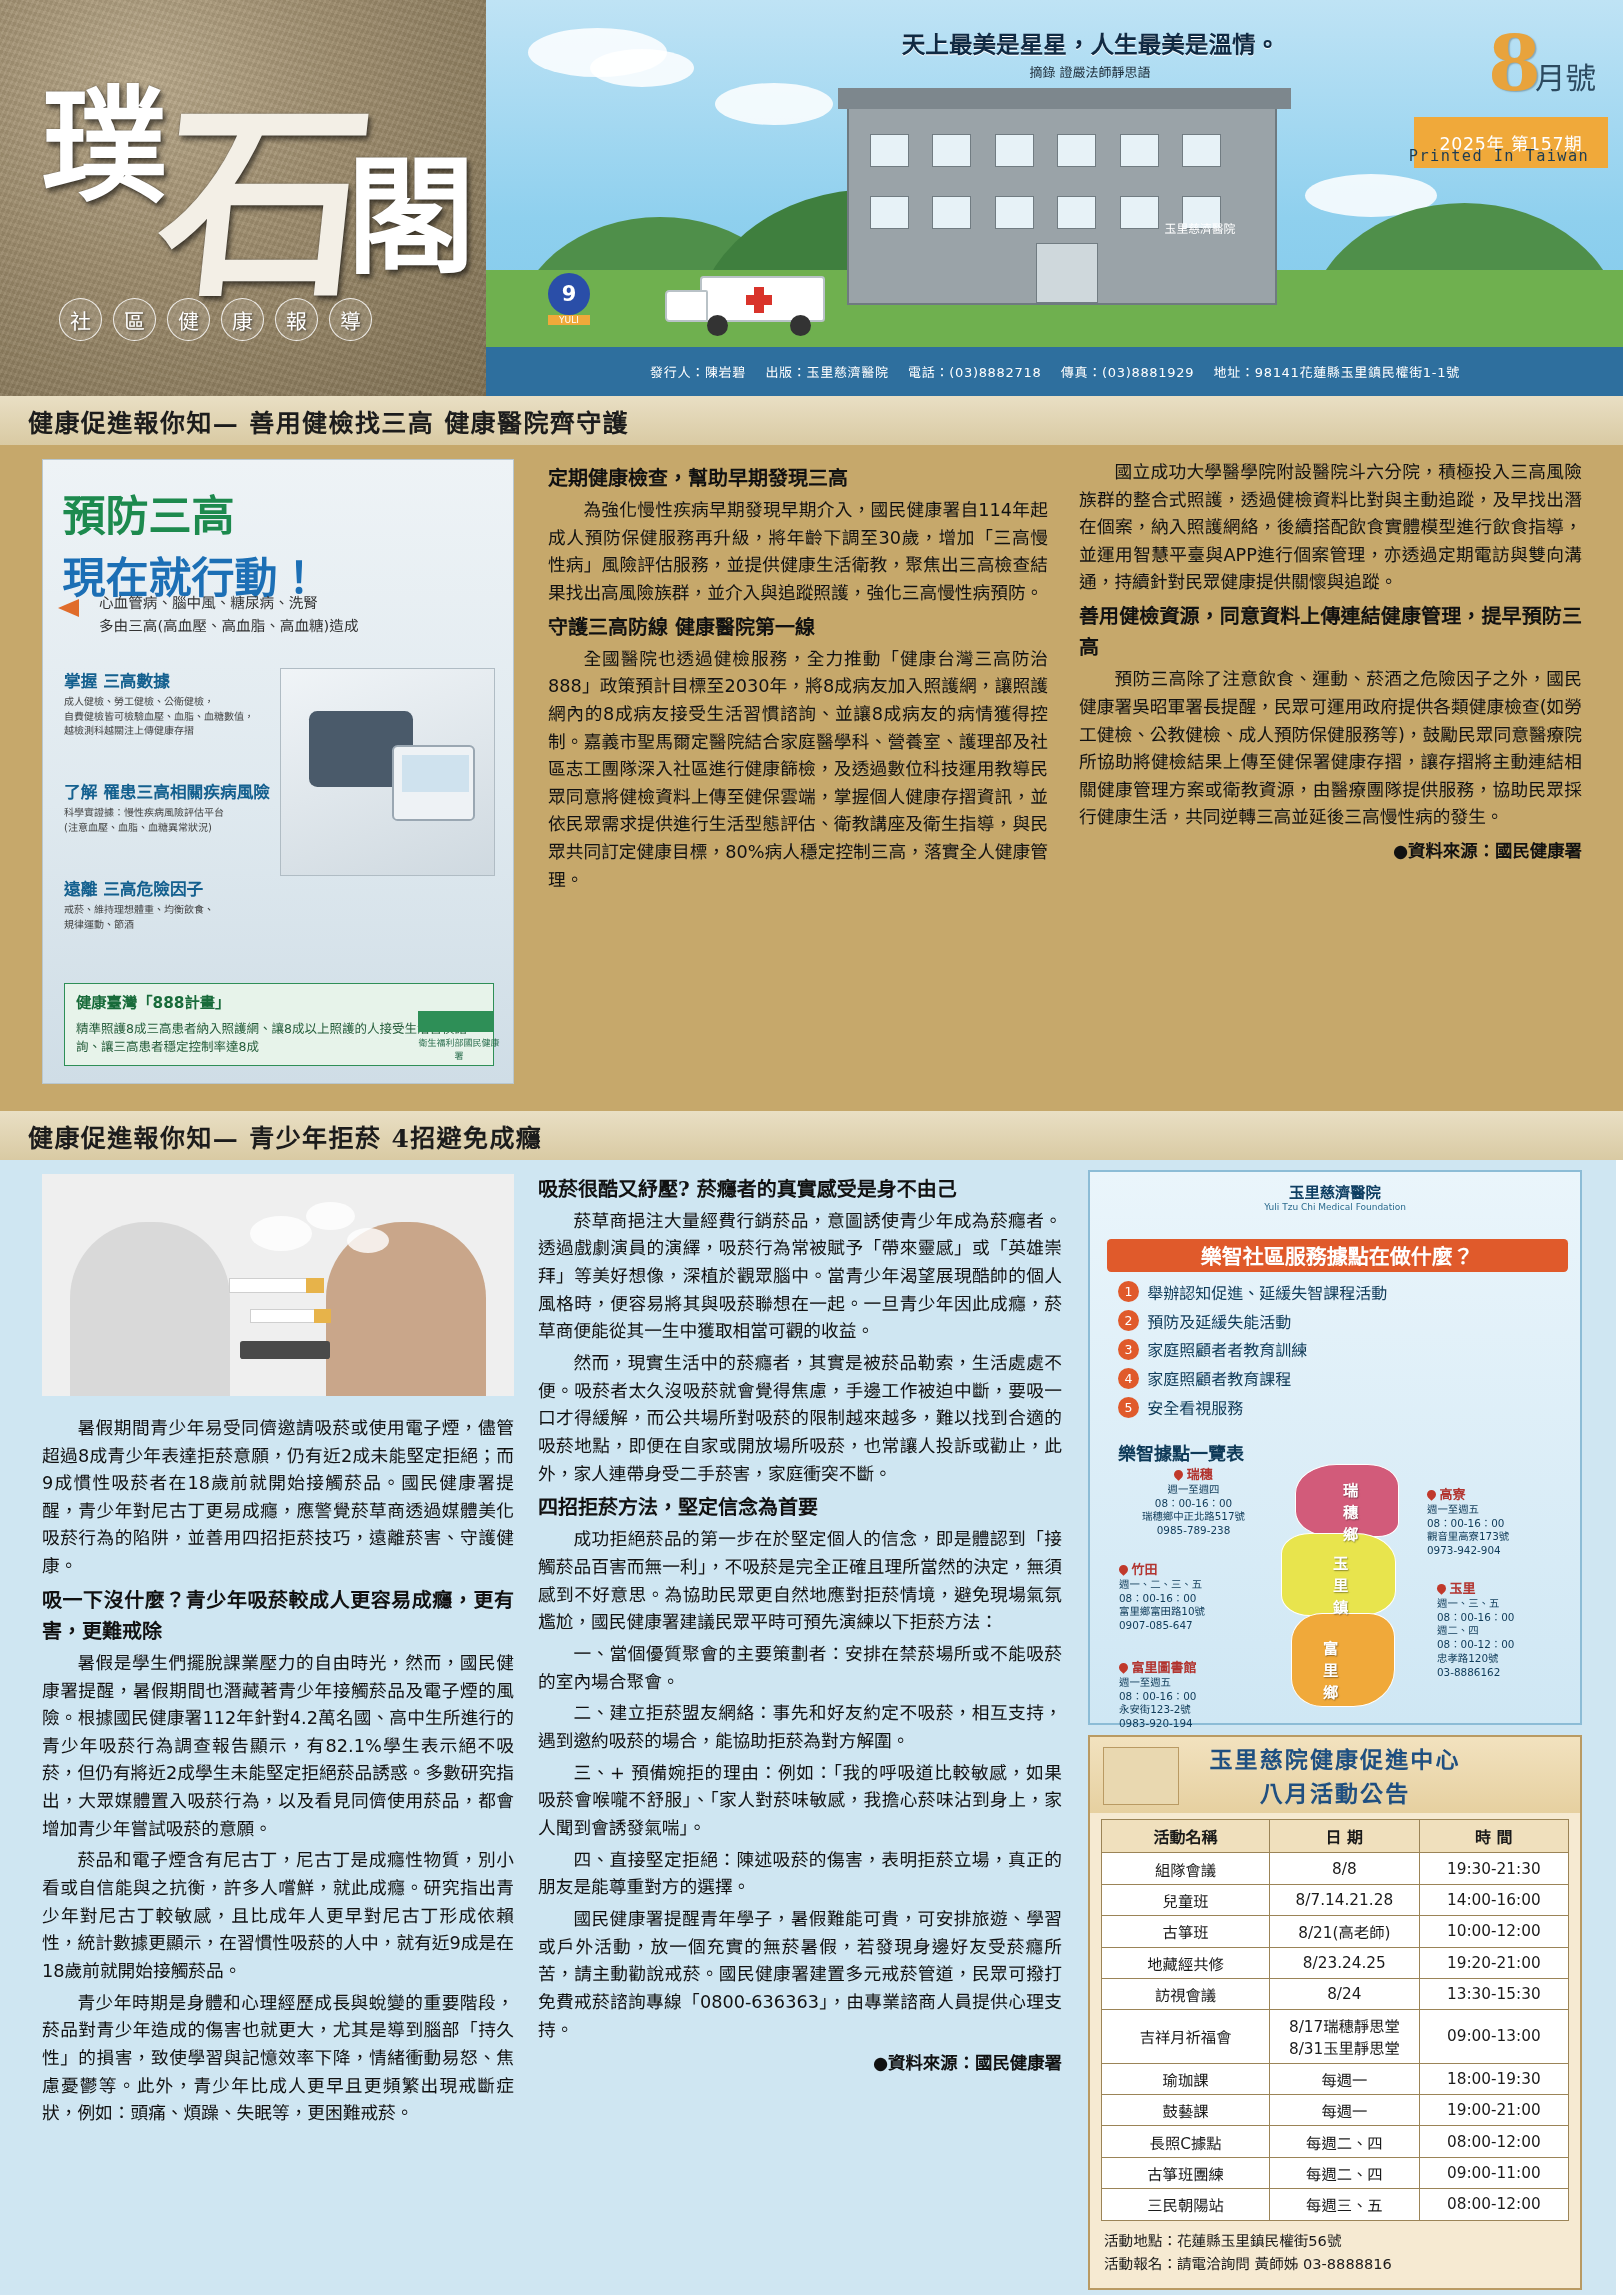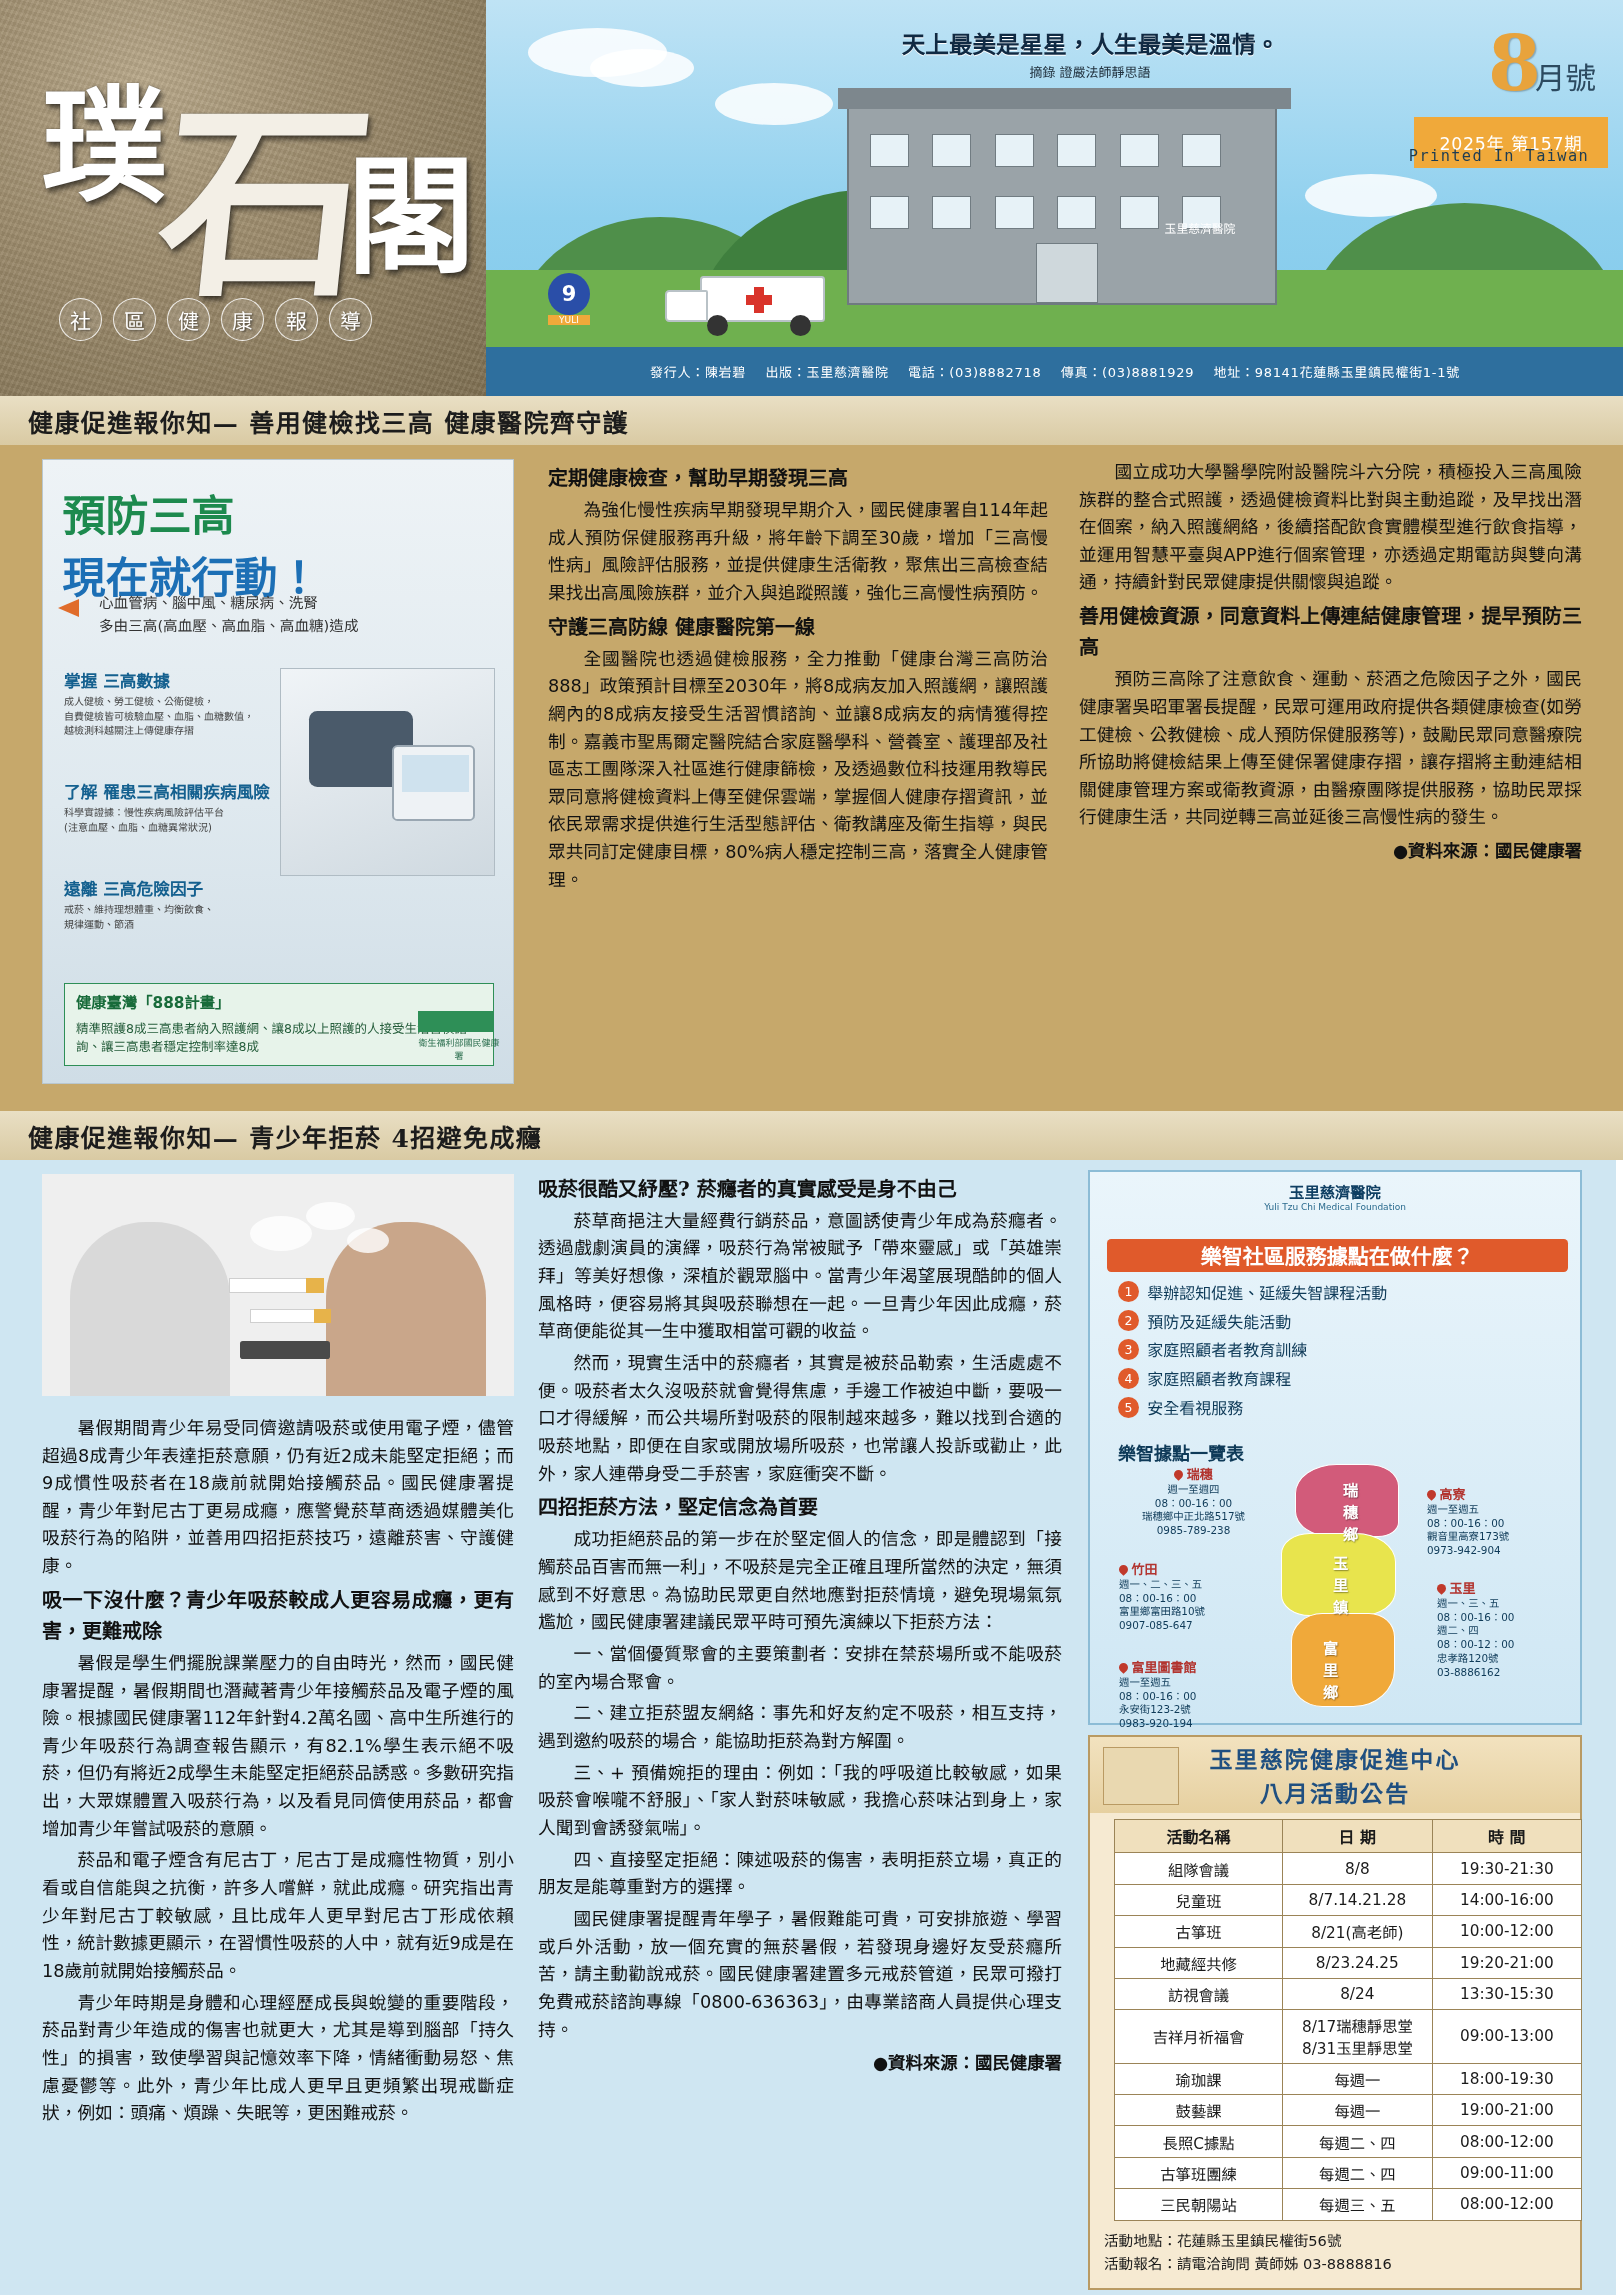--- a/index.html
+++ b/index.html
@@ -197,21 +197,21 @@
     background:#f6ead2; border:2.1px solid #b99a63;
   }
   .acts-head{
     position:absolute; left:0; top:0; width:490px; height:76px;
     background:linear-gradient(180deg,#f2e2bf,#e6d0a0);
     display:flex; align-items:center; justify-content:center; flex-direction:column;
   }
   .acts-head .t1{ font-size:23px; color:#1f4f80; font-weight:bold; font-family:"DejaVu Serif",serif; letter-spacing:2.1px;}
   .acts-head .t2{ font-size:23px; color:#1f4f80; font-weight:bold; font-family:"DejaVu Serif",serif; letter-spacing:2.1px;}
   .acts-logo{ position:absolute; left:12.5px; top:9.7px; width:76px; height:58px; background:#e9d8b0; border:1.4px solid #b99a63;}
-  table.acttbl{ position:absolute; left:24px; top:82px; width:468px; border-collapse:collapse; background:#fff;}
+  table.acttbl{ position:absolute; left:11px; top:82px; width:468px; border-collapse:collapse; background:#fff;}
   table.acttbl th, table.acttbl td{
     border:0.7px solid #9b8457; font-size:15.3px; text-align:center; padding:4.2px 1.4px; color:#1a1a1a;
   }
   table.acttbl th{ background:#f0e0bd; font-weight:bold; font-size:16px;}
   .acts-foot{ position:absolute; left:14px; bottom:12.5px; font-size:14.6px; line-height:1.6; color:#1a1a1a;}
 </style>
 </head>
 <body>
 
 <div class="page">

